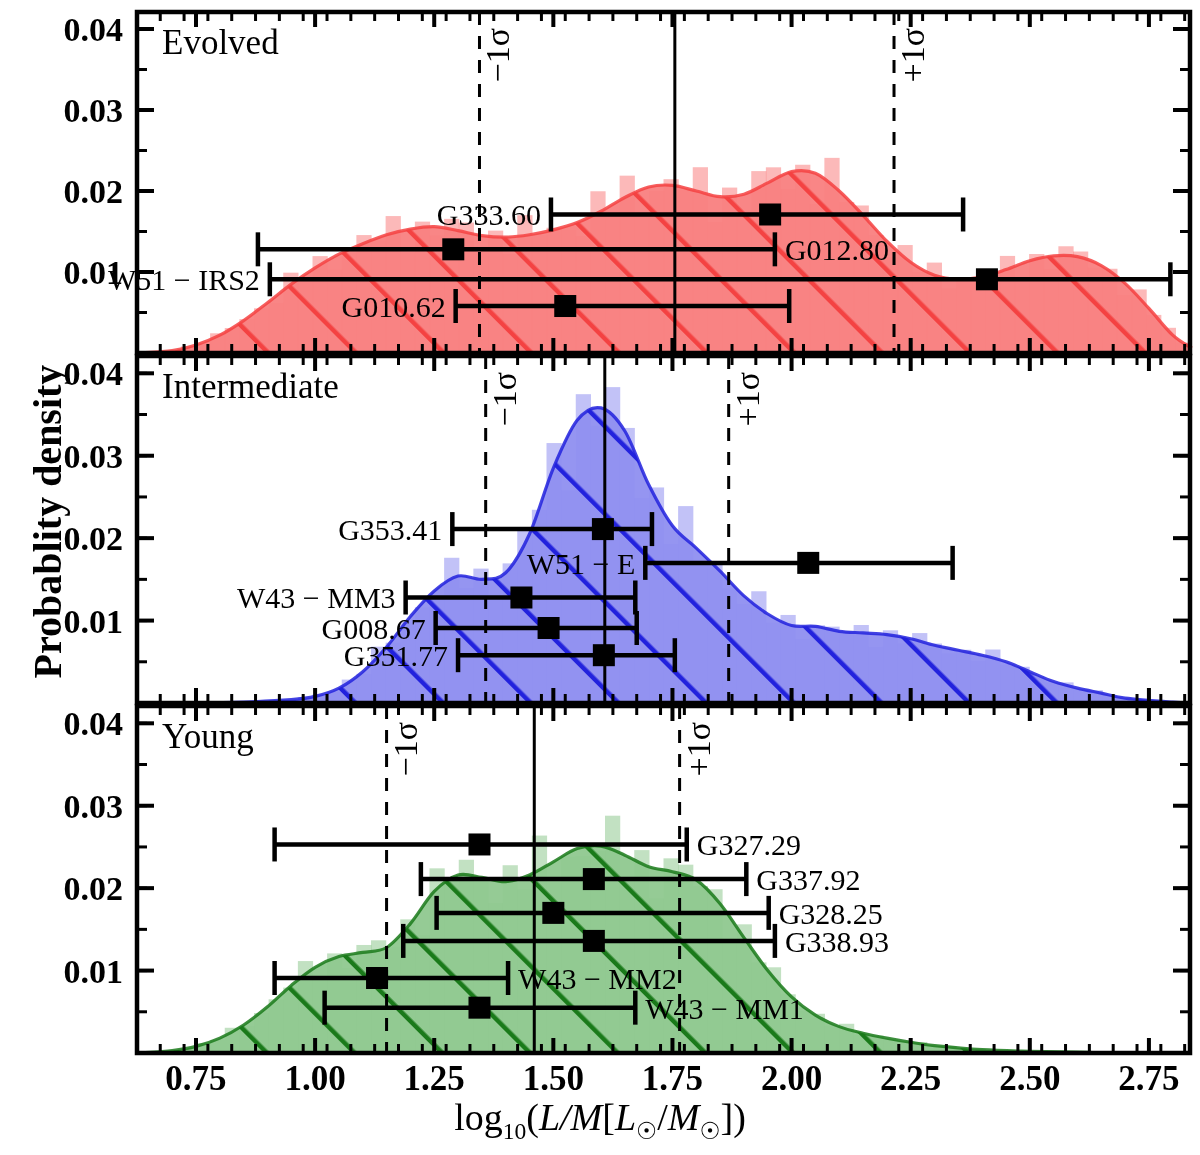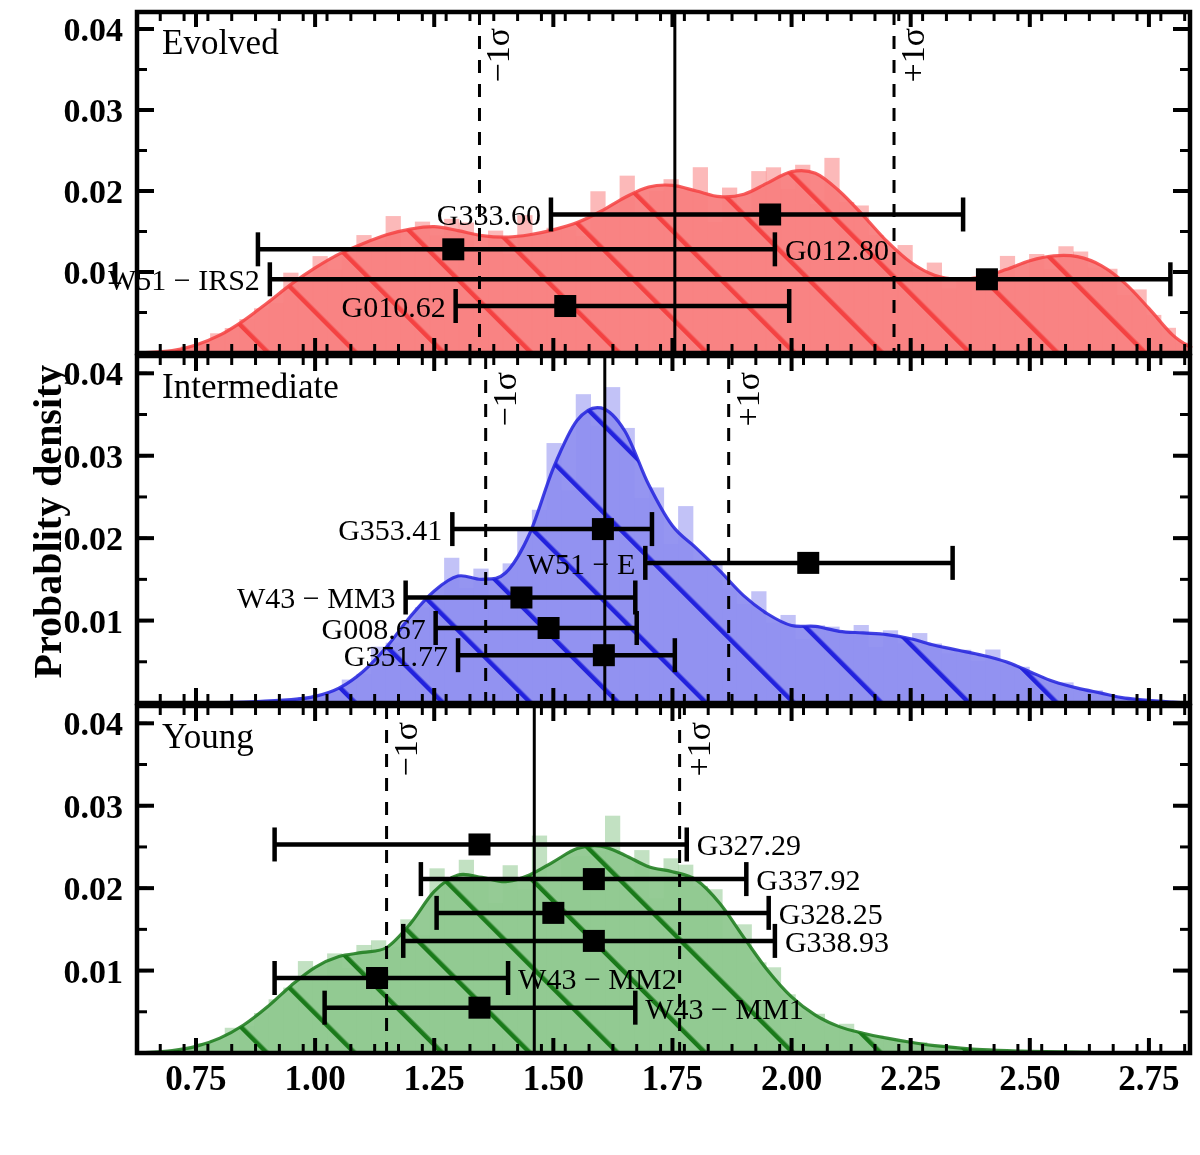--- a/index.html
+++ b/index.html
@@ -795,13 +795,16 @@
       <text x="315.10470588235296" y="1090" font-size="35" font-weight="bold" font-family="&quot;Liberation Serif&quot;, serif" text-anchor="middle">1.00</text>
       <text x="434.2223529411765" y="1090" font-size="35" font-weight="bold" font-family="&quot;Liberation Serif&quot;, serif" text-anchor="middle">1.25</text>
       <text x="553.34" y="1090" font-size="35" font-weight="bold" font-family="&quot;Liberation Serif&quot;, serif" text-anchor="middle">1.50</text>
       <text x="672.4576470588237" y="1090" font-size="35" font-weight="bold" font-family="&quot;Liberation Serif&quot;, serif" text-anchor="middle">1.75</text>
       <text x="791.5752941176471" y="1090" font-size="35" font-weight="bold" font-family="&quot;Liberation Serif&quot;, serif" text-anchor="middle">2.00</text>
       <text x="910.6929411764706" y="1090" font-size="35" font-weight="bold" font-family="&quot;Liberation Serif&quot;, serif" text-anchor="middle">2.25</text>
       <text x="1029.8105882352943" y="1090" font-size="35" font-weight="bold" font-family="&quot;Liberation Serif&quot;, serif" text-anchor="middle">2.50</text>
       <text x="1148.9282352941177" y="1090" font-size="35" font-weight="bold" font-family="&quot;Liberation Serif&quot;, serif" text-anchor="middle">2.75</text>
     </svg>
   <div class="ylab">Probablity density</div>
+  <div class="xlab">
+    log<sub>10</sub>(<i>L/M</i>[<i>L</i><sub>☉</sub>/<i>M</i><sub>☉</sub>])
+  </div>
 </div>
 
 </body></html>

